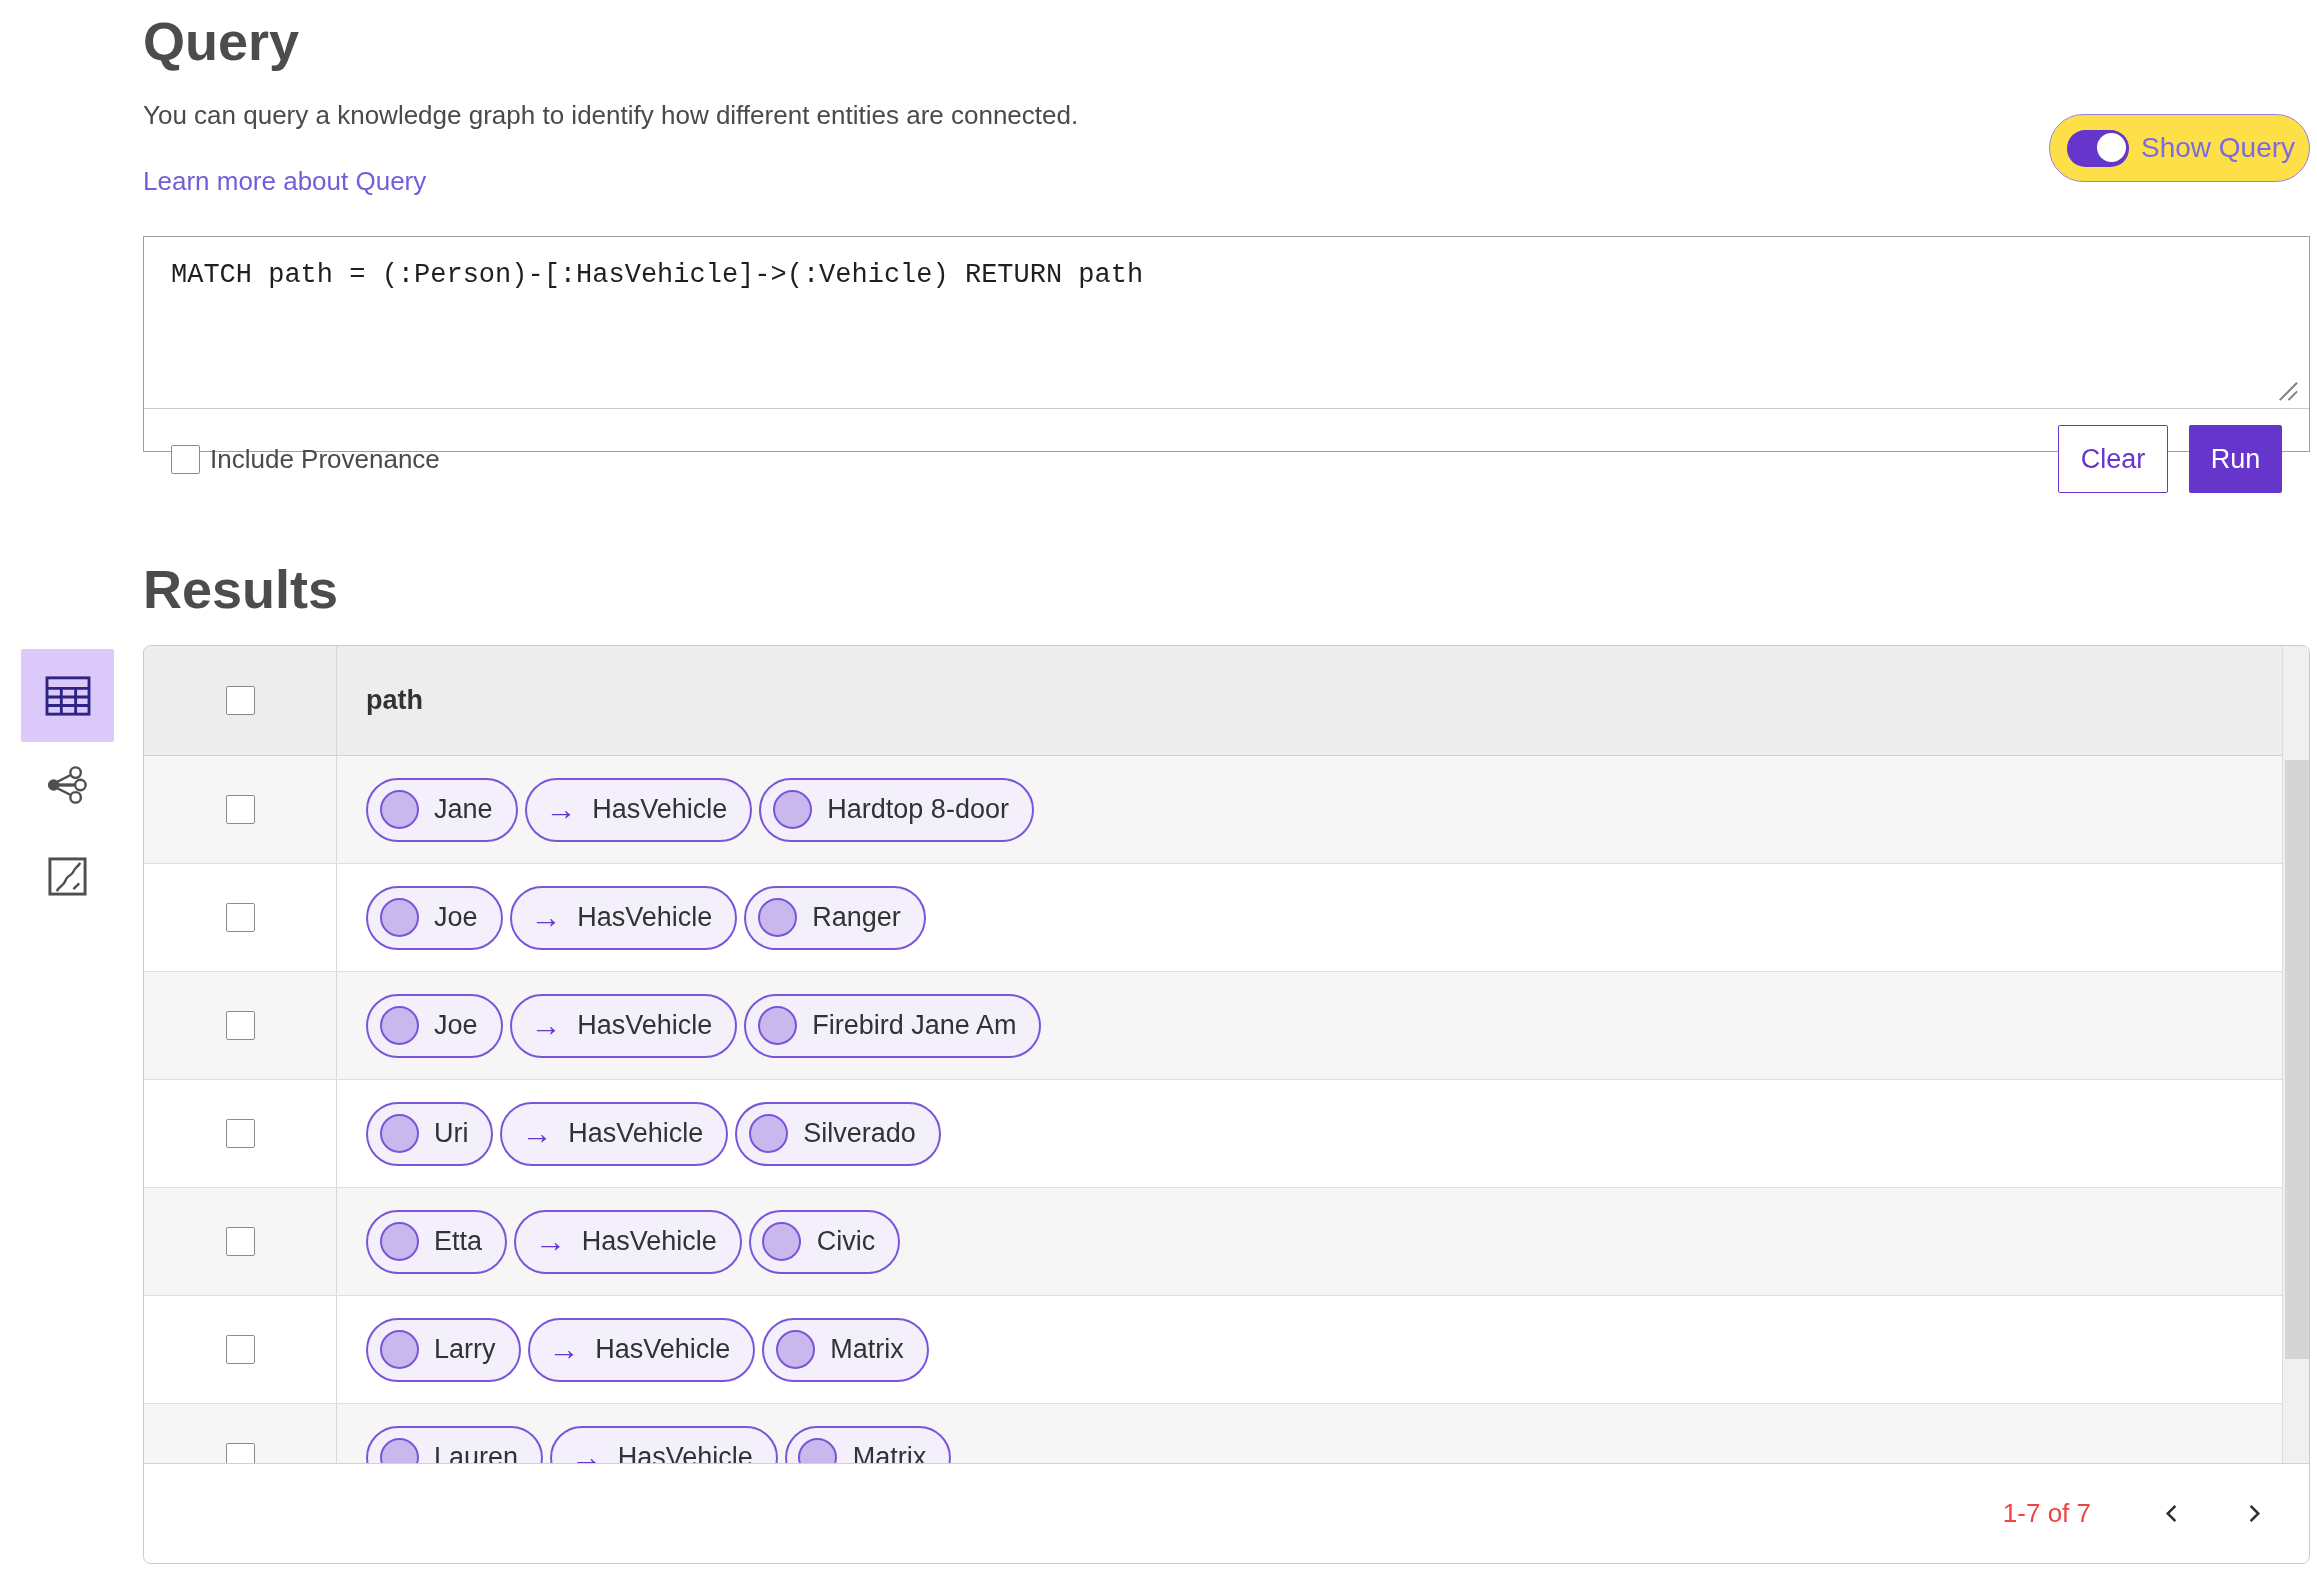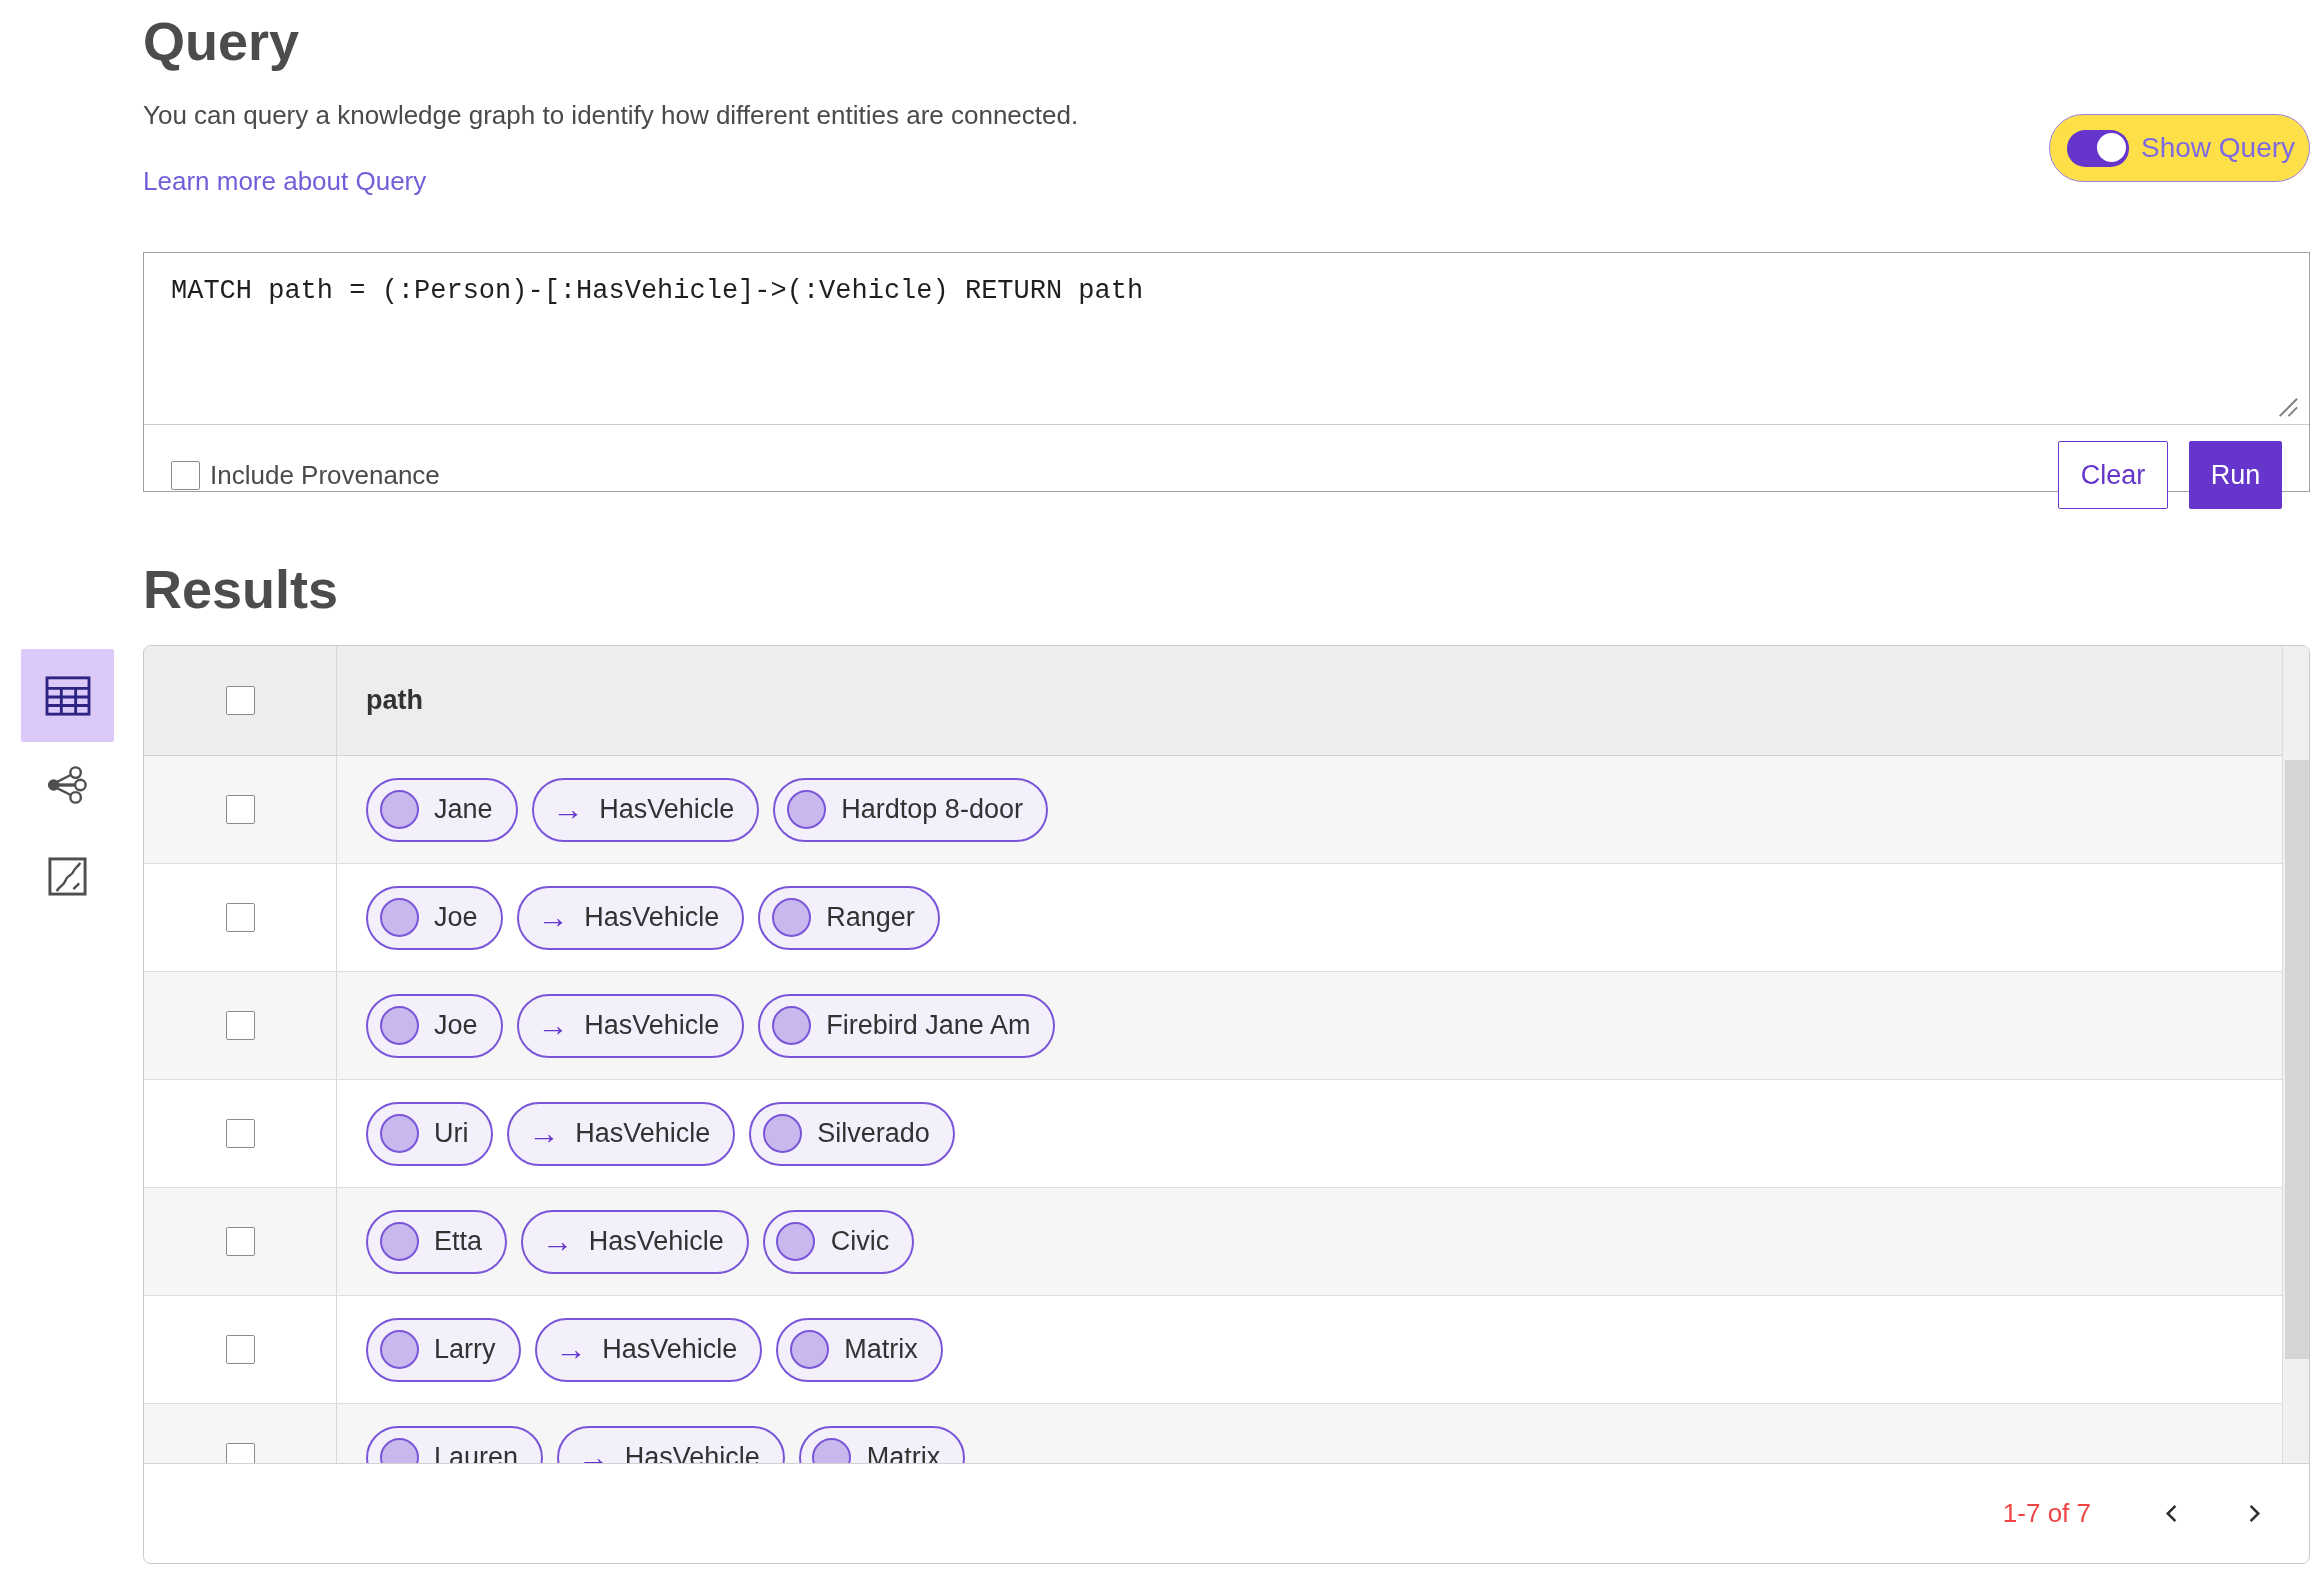--- a/index.html
+++ b/index.html
@@ -11,21 +11,21 @@
   .page-desc  { position: absolute; left: 143px; top: 100px; font-size: 26px; color: #4a4a4a; }
   .learn-link { position: absolute; left: 143px; top: 166px; font-size: 26px; color: var(--link, #6f5fd8); text-decoration: none; cursor: pointer; }
 
   .show-query-toggle { position: absolute; left: 2049px; top: 114px; width: 261px; height: 68px;
     border: 1.9px solid #9b7fe6; border-radius: 35px; display: flex; align-items: center; padding-left: 17.4px; cursor: pointer; background:#fde047; }
   .switch-track { width: 62px; height: 37px; border-radius: 18.3px; background: var(--accent, #6535cc); position: relative; flex: none; }
   .switch-knob  { position: absolute; right: 3.9px; top: 3.9px; width: 29px; height: 29px; border-radius: 50%; background: #ffffff; }
   .show-query-label { font-size: 28px; color: #7d6ae2; margin-left: 11.6px; white-space: nowrap; }
 
   
-  .query-box { position: absolute; left: 143px; top: 252px; width: 2167px; height: 240px; border: 1.9px solid #9f9f9f; background: #fff; }
+  .query-box { position: absolute; left: 143px; top: 236px; width: 2167px; height: 216px; border: 1.9px solid #9f9f9f; background: #fff; }
   .query-textarea-wrap { position: relative; width: 100%; height: 172px; border-bottom: 1.9px solid #cccccc; }
   .query-textarea { width: 100%; height: 100%; border: none; outline: none; resize: none;
     font-family: "Liberation Mono", "DejaVu Sans Mono", monospace; font-size: 27px; color: #1f1f1f;
     padding: 23px 27px; background: transparent; white-space: pre; overflow: hidden; }
   .resize-handle { position: absolute; right: 9.7px; bottom: 5.8px; width: 25px; height: 25px; cursor: nwse-resize; }
   .query-footer { height: 100px; display: flex; align-items: center; padding: 0 27px; }
   .checkbox { width: 29px; height: 29px; border: 1.9px solid #8b8b8b; background: #ffffff; border-radius: 1.9px; flex: none; cursor: pointer; }
   .provenance-label { font-size: 26px; color: #4a4a4a; margin-left: 10px; }
   .spacer { flex: 1; }
   .btn { height: 68px; font-size: 27px; display: flex; align-items: center; justify-content: center; cursor: pointer; border-radius: 1.9px; font-family: inherit; }
@@ -43,21 +43,21 @@
 
   
   .results-table { position: absolute; left: 143px; top: 645px; width: 2167px; height: 919px;
     border: 1.9px solid #c9c9c9; border-radius: 7.7px; background: #ffffff; overflow: hidden; }
   .thead { height: 110px; background: #ededed; border-bottom: 1.9px solid #d2d2d2; display: flex; }
   .check-col { width: 193px; flex: none; border-right: 1.9px solid #d8d8d8; display: flex; align-items: center; justify-content: center; }
   .path-col  { flex: 1; display: flex; align-items: center; padding-left: 29px; }
   .path-header-label { font-size: 27px; font-weight: 700; color: #323232; }
   .trow { height: 108px; display: flex; border-bottom: 1.9px solid #dedede; background: #ffffff; }
   .trow.alt { background: #f6f6f6; }
-  .path-cell { flex: 1; display: flex; align-items: center; padding-left: 29px; gap: 14px; }
+  .path-cell { flex: 1; display: flex; align-items: center; padding-left: 29px; gap: 7px; }
 
   .pill { display: inline-flex; align-items: center; height: 64px; border: 2.9px solid var(--pill-border, #7a55d9);
     border-radius: 32px; background: var(--pill-background, #f3f0fc); white-space: nowrap; cursor: pointer; }
   .pill-entity { padding: 0 23px 0 11.6px; }
   .pill-rel    { padding: 0 23px 0 19.3px; }
   .node-circle { width: 39px; height: 39px; border-radius: 50%; background: var(--pill-circle, #c9b8ee);
     border: 2.9px solid var(--pill-border, #7a55d9); flex: none; margin-right: 15.4px; }
   .rel-arrow { font-size: 31px; color: var(--accent, #6535cc); margin-right: 15.4px; line-height: 1; }
   .pill-label { font-size: 27px; color: #323232; }
 

